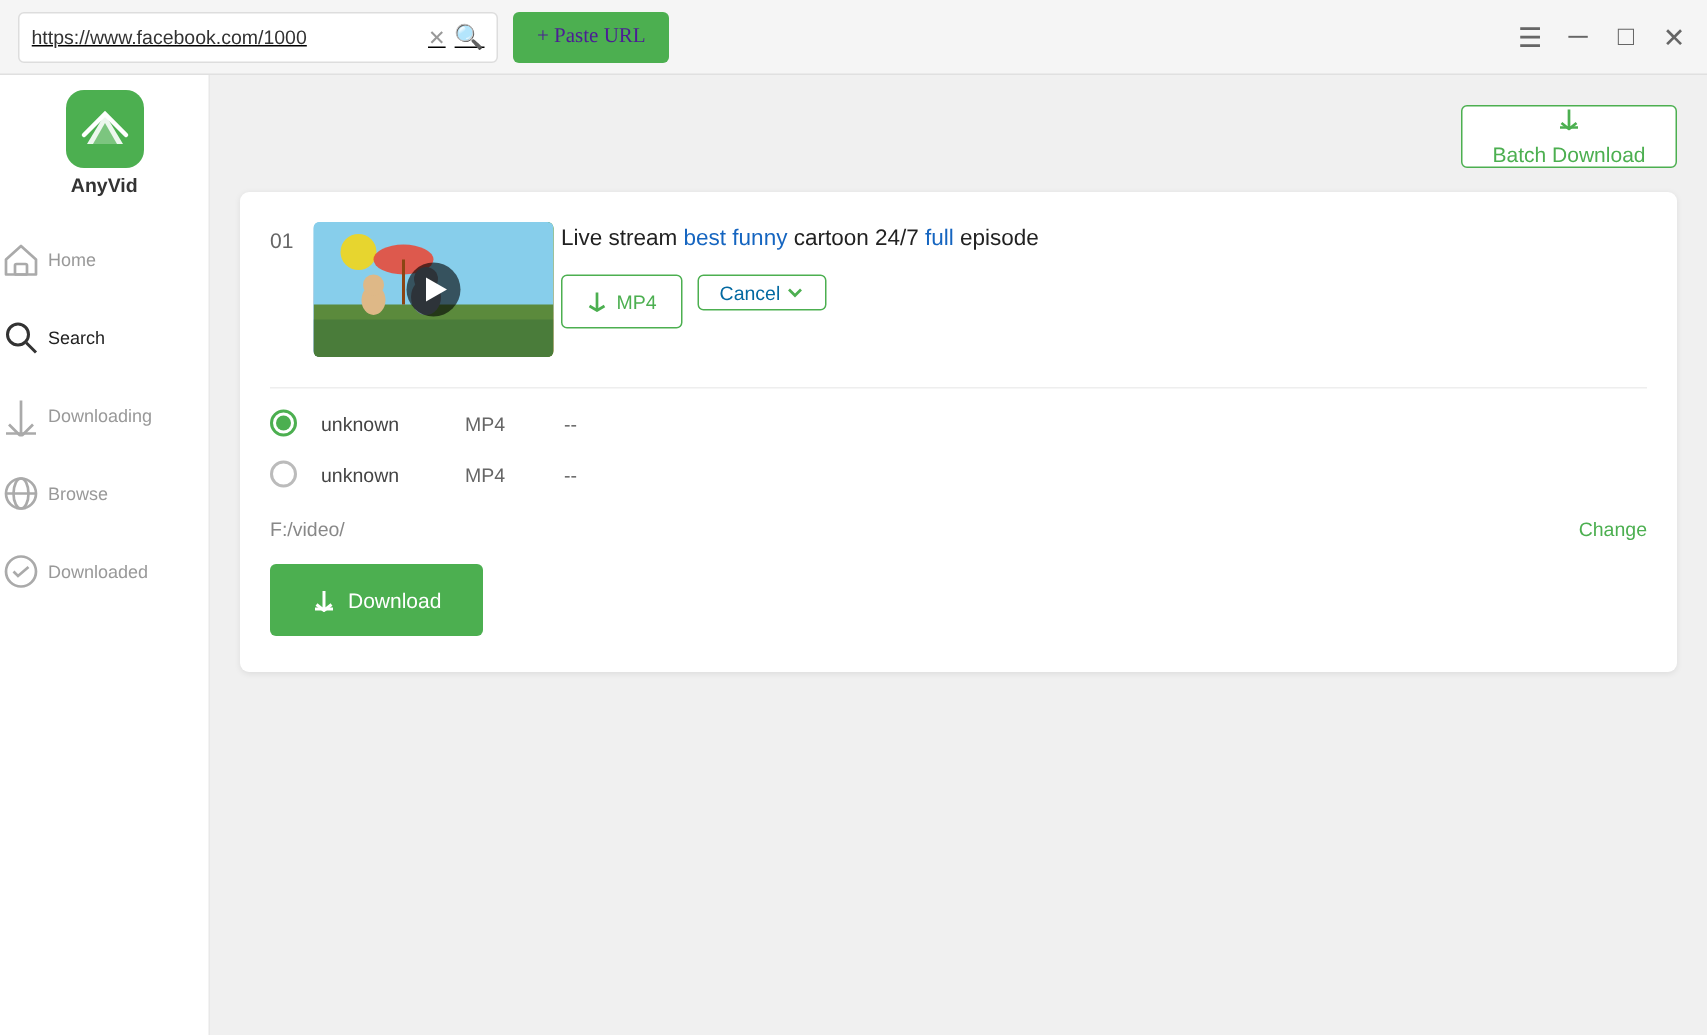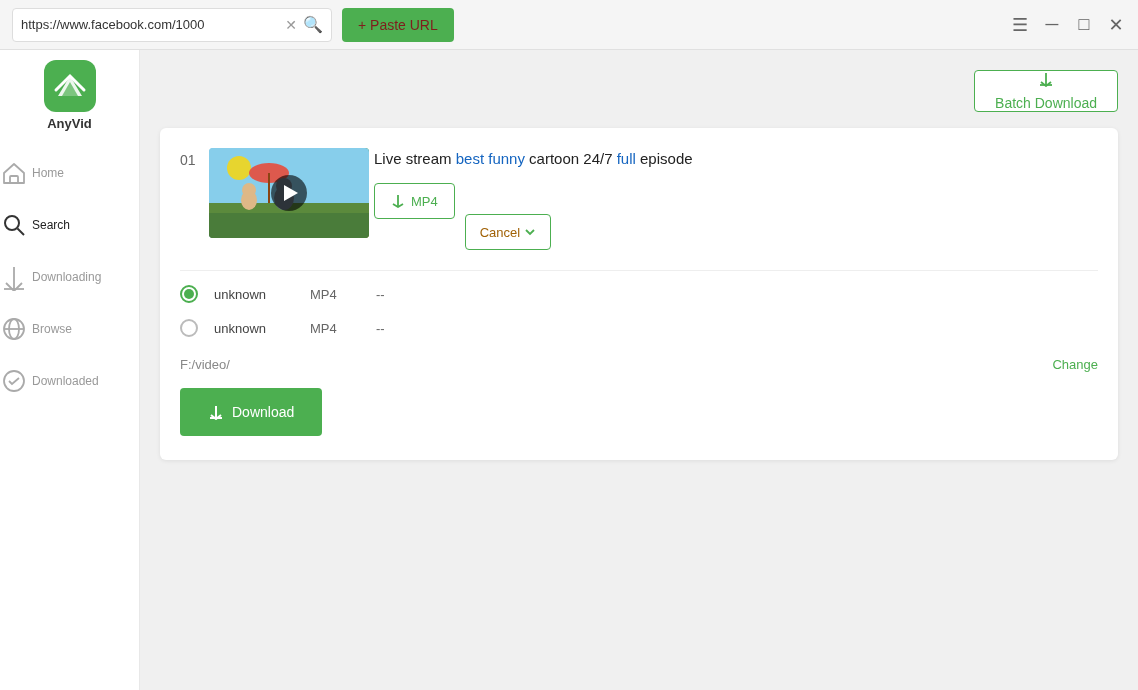--- a/index.html
+++ b/index.html
@@ -27,20 +27,21 @@
       flex: 1;
       max-width: 320px;
       height: 34px;
       border: 1px solid #ddd;
       border-radius: 4px;
       background: #fff;
       display: flex;
       align-items: center;
       padding: 0 8px;
       gap: 6px;
+      text-decoration: underline;
     }
     .url-text {
       flex: 1;
       font-size: 13px;
       color: #333;
       overflow: hidden;
       text-overflow: ellipsis;
       white-space: nowrap;
     }
     .url-clear {
@@ -48,29 +49,30 @@
       cursor: pointer;
       font-size: 14px;
     }
     .url-search-icon {
       color: #888;
       font-size: 16px;
     }
     .paste-btn {
       height: 34px;
       background: #4CAF50;
-      color: #7f1d1d;
+      color: #4c1d95;
       border: none;
       border-radius: 4px;
       padding: 0 16px;
       font-size: 14px;
       cursor: pointer;
       display: flex;
       align-items: center;
       gap: 6px;
+      font-family: Liberation Serif, serif;
     }
     .title-bar-spacer { flex: 1; }
     .window-controls {
       display: flex;
       gap: 12px;
       align-items: center;
     }
     .win-ctrl {
       color: #666;
       font-size: 18px;
@@ -227,32 +229,31 @@
       border: 1.5px solid #4CAF50;
       border-radius: 4px;
       padding: 0 16px;
       font-size: 13px;
       cursor: pointer;
       display: flex;
       align-items: center;
       gap: 6px;
     }
     .cancel-btn {
-      height: 36px;
-      background: #fff;
-      color: #a16207;
+      height: 24px;
+      background: #fff;
+      color: #0369a1;
       border: 1.5px solid #4CAF50;
       border-radius: 4px;
       padding: 0 14px;
       font-size: 13px;
       cursor: pointer;
       display: flex;
       align-items: center;
       gap: 4px;
-      margin-top: 31px;
     }
 
     
     .quality-section {
       border-top: 1px solid #eee;
       padding-top: 6px;
     }
     .quality-row {
       display: flex;
       align-items: center;

